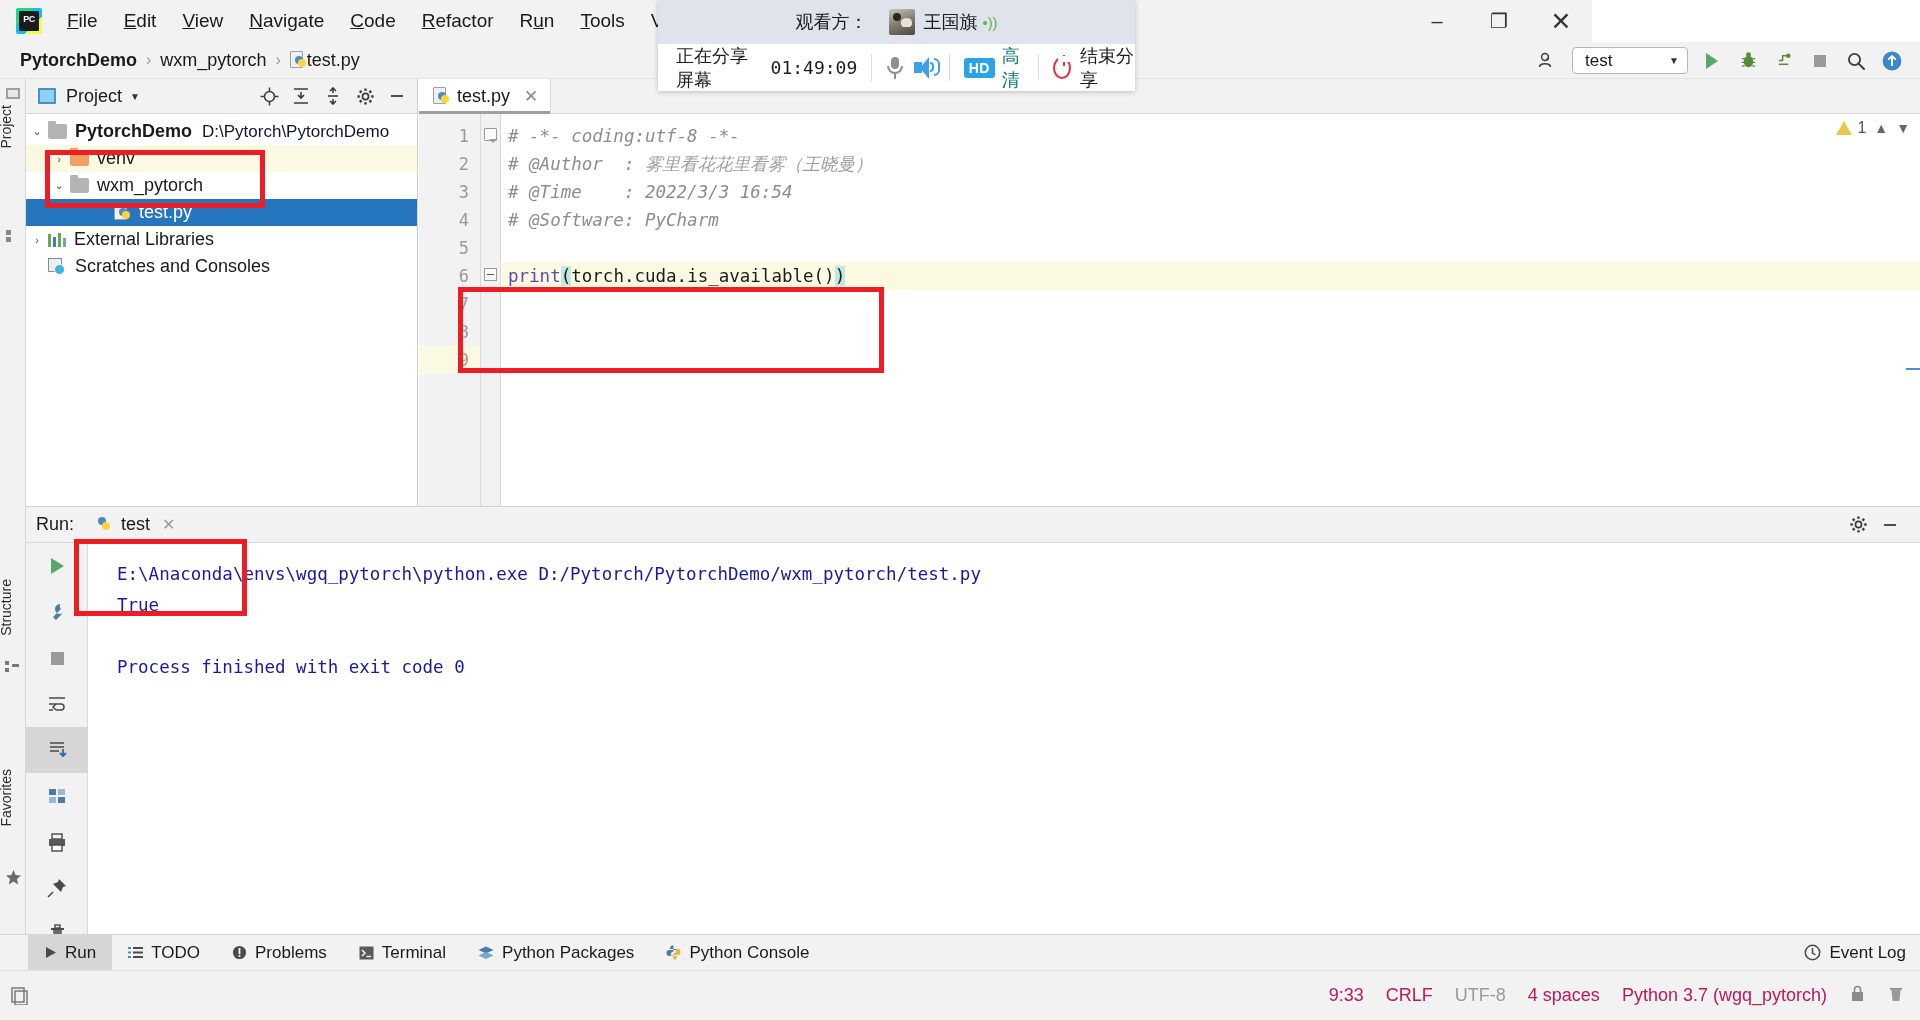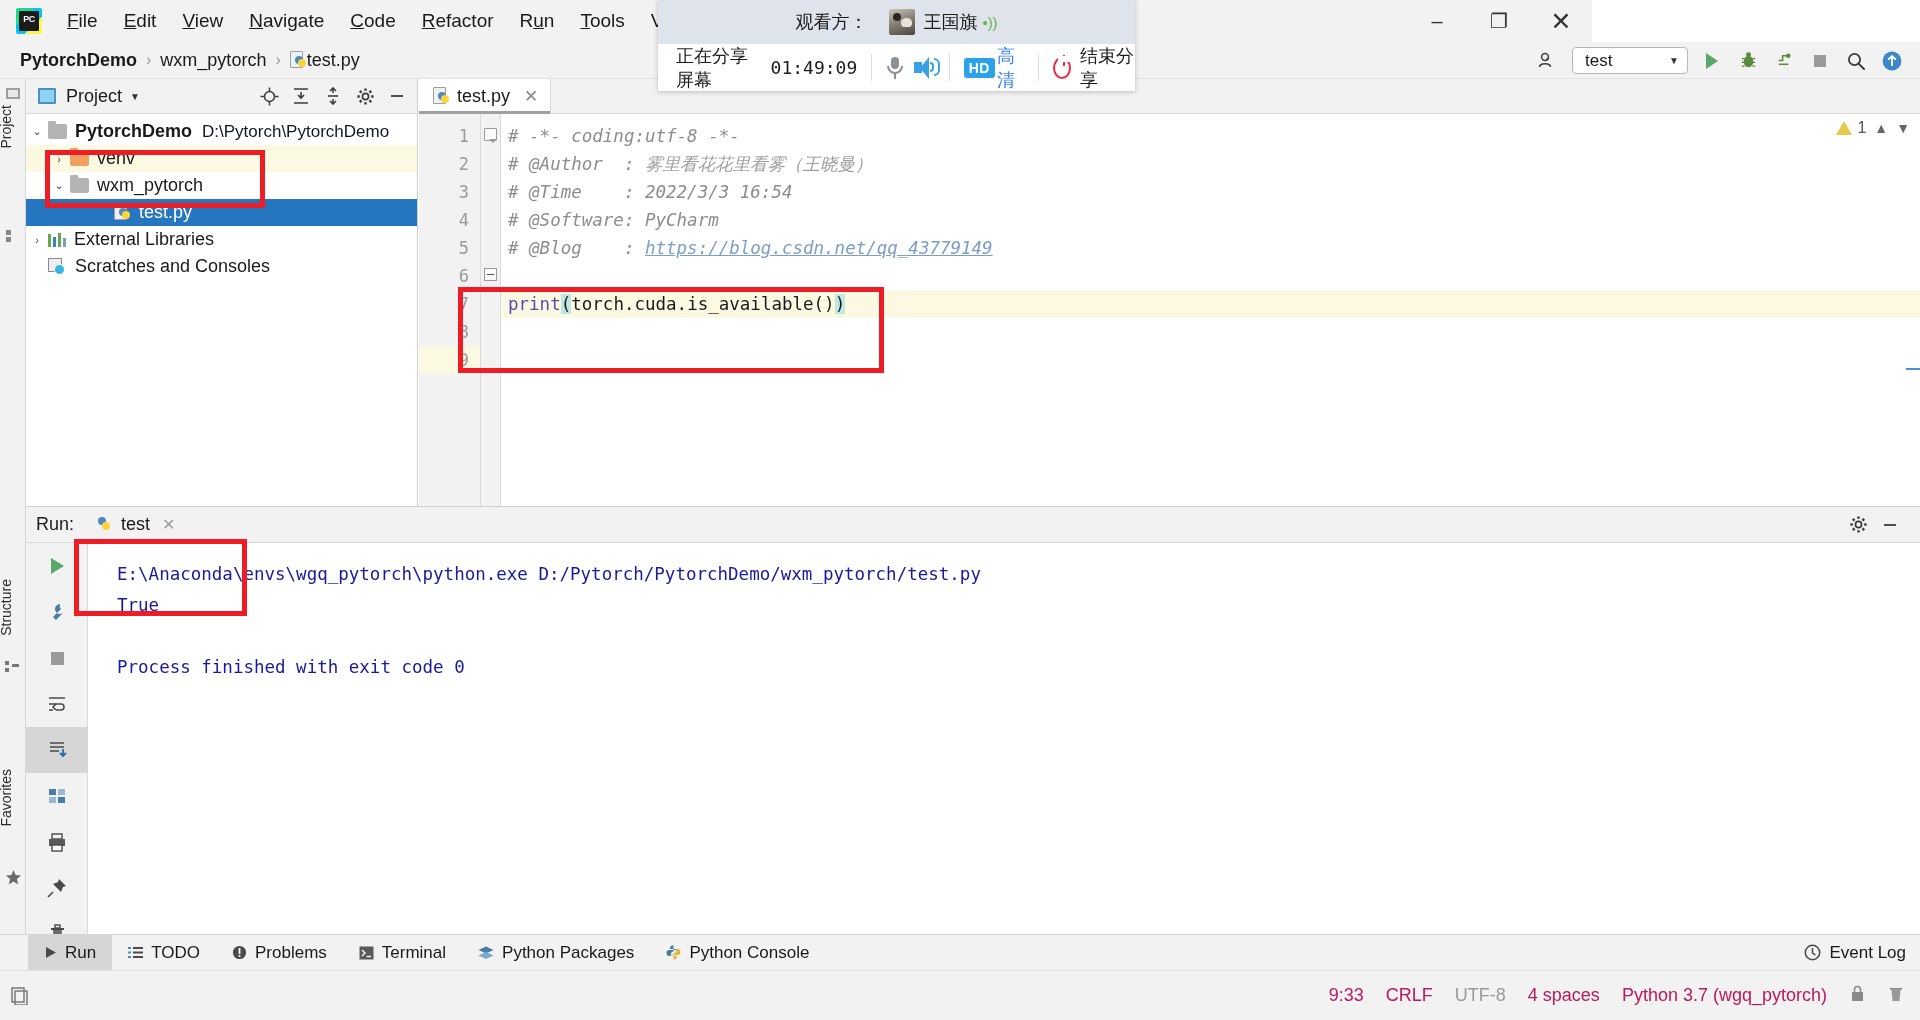--- a/index.html
+++ b/index.html
@@ -350,21 +350,21 @@
   }
   .spk-ic .w1, .spk-ic .w2 {
     position:absolute; border:2px solid #3aa0e8; border-left:none; border-radius: 0 18px 18px 0;
   }
   .spk-ic .w1 { left: 16px; top: 6px; width: 4px; height: 10px; }
   .spk-ic .w2 { left: 20px; top: 2px; width: 6px; height: 18px; }
   .hd-badge {
     background:#2aa3e8; color:#fff; font-size: 14px; font-weight: bold; padding: 2px 5px;
     border-radius: 3px; font-family:"Liberation Sans", sans-serif; letter-spacing:0.5px;
   }
-  .share-label2 { font-size: 18px; color:#3b82f6; margin-left: 2px; }
+  .share-label2 { font-size: 18px; color:#0f766e; margin-left: 2px; text-align: center; }
   .power-ic {
     width: 22px; height: 22px; border: 2.4px solid #ee2b3b; border-radius: 50%;
     position: relative; margin-right: 9px;
   }
   .power-ic:before {
     content:""; position:absolute; left: 7.5px; top: -4px; width: 2.4px; height: 11px;
     background:#ee2b3b;
   }
   .power-ic:after {
     content:""; position:absolute; left: 3px; top: -3px; width: 12px; height: 6px;
@@ -619,21 +619,20 @@
             <span class="minus"></span>
           </div>
       </div>
 
       <div class="code-area">
         <div style="padding-top:8px">
           <div class="cline"><span class="cmt"># -*- coding:utf-8 -*-</span></div>
           <div class="cline"><span class="cmt"># @Author  : </span><span class="cmt-cn">雾里看花花里看雾（王晓曼）</span></div>
           <div class="cline"><span class="cmt"># @Time    : 2022/3/3 16:54</span></div>
           <div class="cline"><span class="cmt"># @Software: PyCharm</span></div>
-          <div class="cline"><span class="cmt"># @Blog    : </span><span class="link">https://blog.csdn.net/qq_43779149</span></div>
           <div class="cline">&nbsp;</div>
           <div class="cline hl"><span class="fn">print</span><span class="plain brmatch">(</span><span class="plain">torch.cuda.is_available()</span><span class="plain brmatch">)</span></div>
         </div>
       </div>
 
       <div class="editor-right-icons">
         <span class="warn-badge">
           <span class="warn-tri"></span>
           <span>1</span>
         </span>

